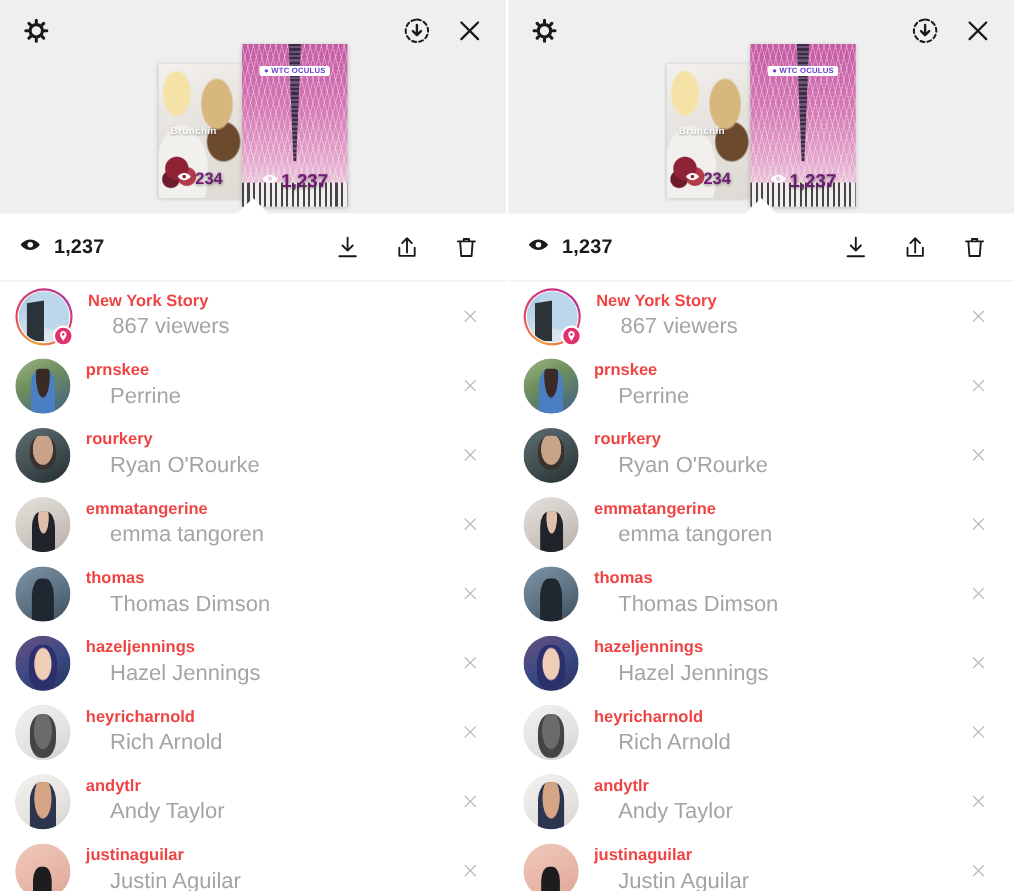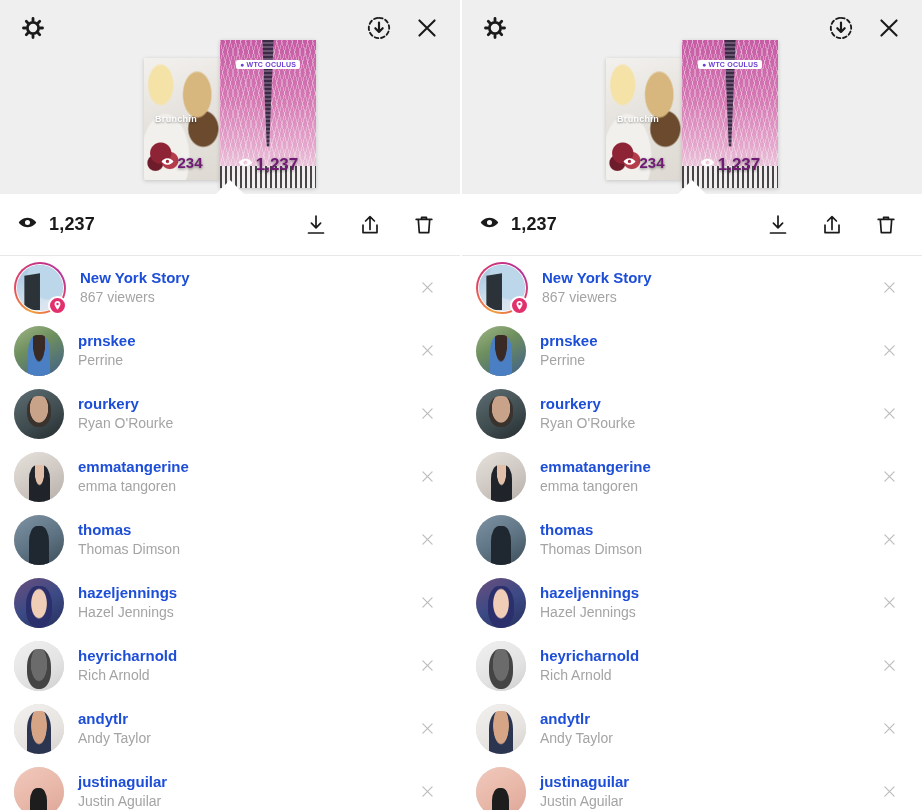--- a/index.html
+++ b/index.html
@@ -237,29 +237,30 @@
     border-radius: 50%;
     background: #e1306c;
     border: 2px solid #ffffff;
     display: flex; align-items: center; justify-content: center;
     z-index: 4;
   }
   .viewer-text { flex: 1 1 auto; min-width: 0; }
   .viewer-username {
     font-size: 15px;
     font-weight: 700;
-    color: #1d4ed8;
+    color: #ef4444;
     line-height: 1.35;
     white-space: nowrap;
   }
   .viewer-fullname {
-    font-size: 14px;
+    font-size: 20px;
     color: #a4a4a4;
     line-height: 1.35;
     white-space: nowrap;
+    margin-left: 22px;
   }
   .row-close {
     width: 26px; height: 26px;
     flex: 0 0 auto;
     display: flex; align-items: center; justify-content: center;
     color: #bdbdbd;
     cursor: pointer;
   }
 
   

